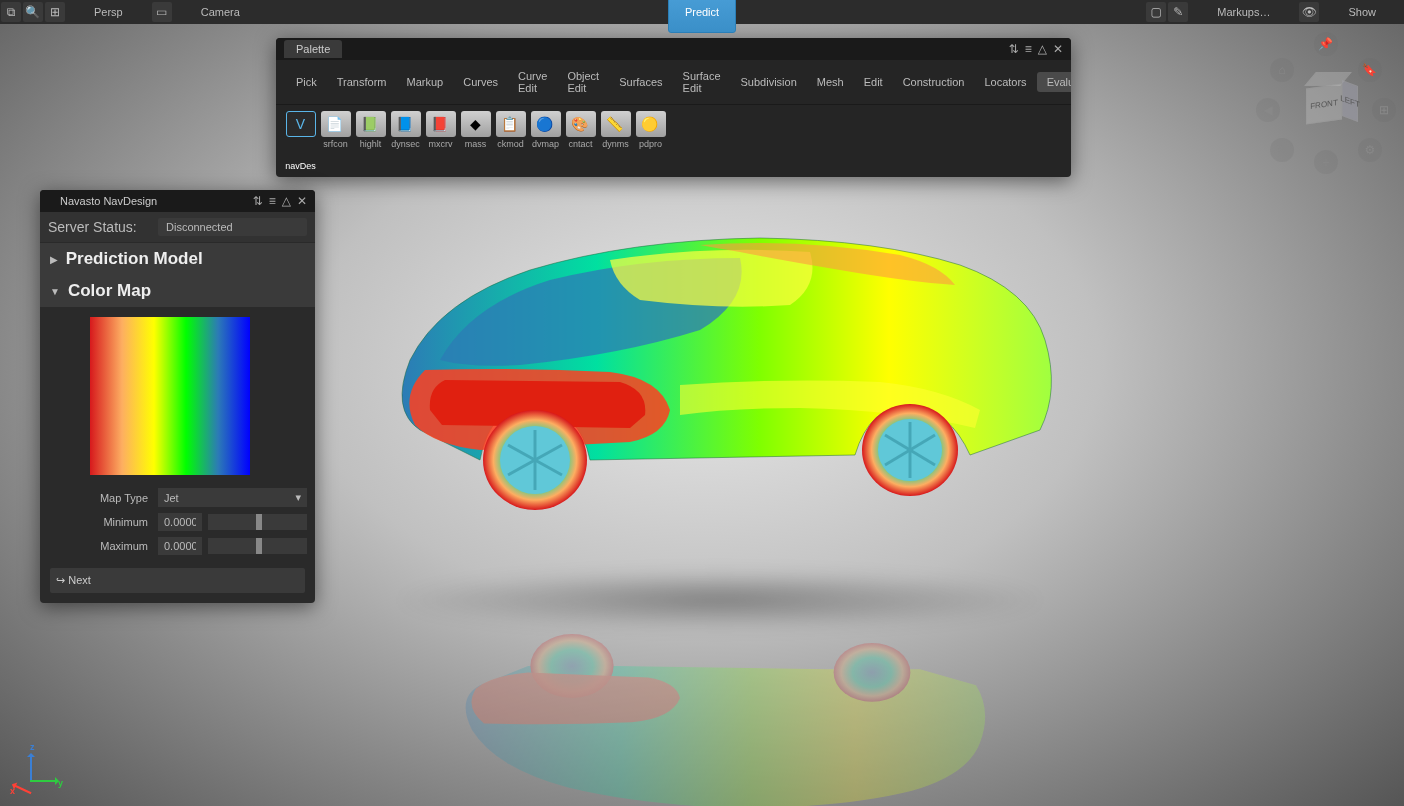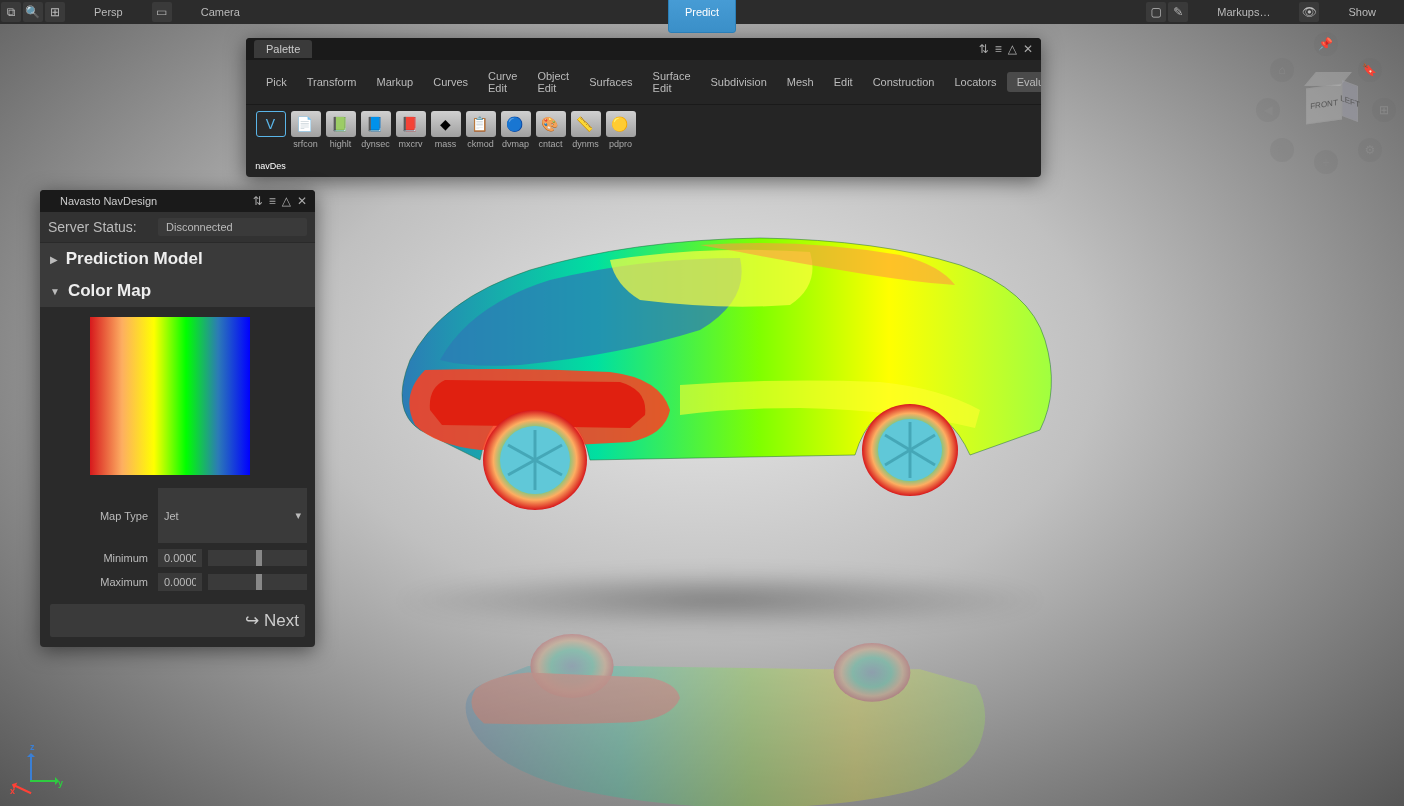--- a/index.html
+++ b/index.html
@@ -9,21 +9,21 @@
 .top-bar { height: 24px; background: #2c2c2c; display: flex; align-items: center; position: absolute; top: 0; left: 0; right: 0; z-index: 100; }
 .top-left, .top-right { display: flex; align-items: center; height: 100%; }
 .top-left { flex: 1; }
 .top-center { display: flex; align-items: center; }
 .top-right { justify-content: flex-end; }
 .tb-label { color: #bbb; font-size: 11px; padding: 0 28px; cursor: pointer; }
 .tb-icon { width: 20px; height: 20px; display: inline-flex; align-items: center; justify-content: center; color: #bbb; font-size: 12px; cursor: pointer; background: #3a3a3a; margin: 0 1px; border-radius: 2px; }
 .predict-btn { background: linear-gradient(#4a9fd8,#3a8fc8); color: #fff; padding: 14px 16px; font-size: 11px; border-radius: 3px; border: 1px solid #2a7fb8; cursor: pointer; }
 
 
-.palette { position: absolute; top: 38px; left: 246px; width: 795px; background: #252525; border-radius: 4px; box-shadow: 0 4px 20px rgba(0,0,0,0.5); overflow: hidden; }
+.palette { position: absolute; top: 38px; left: 276px; width: 795px; background: #252525; border-radius: 4px; box-shadow: 0 4px 20px rgba(0,0,0,0.5); overflow: hidden; }
 .panel-header { height: 22px; background: #1a1a1a; display: flex; align-items: center; padding: 0 8px; }
 .panel-tab { background: #3a3a3a; color: #ccc; font-size: 11px; padding: 3px 12px; border-radius: 3px 3px 0 0; margin-right: auto; }
 .panel-ctrl { color: #aaa; font-size: 12px; margin-left: 6px; cursor: pointer; }
 .tab-row { display: flex; align-items: center; padding: 6px 10px; background: #252525; border-bottom: 1px solid #1a1a1a; }
 .tab-item { color: #bbb; font-size: 11px; padding: 4px 10px; cursor: pointer; }
 .tab-item.active { background: #4a4a4a; border-radius: 3px; }
 .tab-spacer { flex: 1; }
 .tool-row { display: flex; padding: 6px 8px; gap: 2px; }
 .tool-item { width: 33px; text-align: center; cursor: pointer; }
 .tool-icon { width: 30px; height: 26px; background: linear-gradient(#d0d0d0,#a0a0a0); border-radius: 3px; margin: 0 auto 2px; display: flex; align-items: center; justify-content: center; font-size: 14px; }
@@ -38,24 +38,24 @@
 .nd-label { color: #bbb; font-size: 14px; width: 110px; text-align: left; padding-right: 10px; }
 .nd-value { color: #bbb; font-size: 11px; flex: 1; background: #3a3a3a; padding: 3px 8px; border-radius: 2px; }
 .nd-section { background: #3a3a3a; padding: 6px 10px; display: flex; align-items: center; cursor: pointer; }
 .nd-section-arrow { color: #bbb; font-size: 10px; margin-right: 8px; }
 .nd-section-title { color: #eee; font-size: 17px; font-weight: bold; }
 .colormap-area { padding: 10px 50px; }
 .colormap-swatch { width: 160px; height: 158px; background: linear-gradient(to right, #d7191c, #fdae61, #ffff00, #00ff00, #2c7bb6, #0000ff); }
 .nd-form-row { display: flex; align-items: center; padding: 3px 8px; }
 .nd-form-label { color: #bbb; font-size: 11px; width: 110px; text-align: right; padding-right: 10px; }
 .nd-input { background: #3a3a3a; color: #bbb; border: none; padding: 3px 6px; font-size: 11px; width: 44px; }
-.nd-dropdown { background: #3a3a3a; color: #bbb; border: none; padding: 21px 6px; font-size: 11px; flex: 1; display: flex; justify-content: space-between; align-items: center; cursor: pointer; }
+.nd-dropdown { background: #3a3a3a; color: #bbb; border: none; padding: 3px 6px; font-size: 11px; flex: 1; display: flex; justify-content: space-between; align-items: center; cursor: pointer; }
 .nd-slider { flex: 1; height: 16px; background: #3a3a3a; margin-left: 6px; position: relative; cursor: pointer; }
 .nd-slider::after { content: ''; position: absolute; left: 48%; top: 0; width: 6px; height: 100%; background: #888; }
-.nd-next { margin: 10px; background: #3a3a3a; color: #ccc; text-align: right; padding: 6px; font-size: 17px; border-radius: 2px; cursor: pointer; }
+.nd-next { margin: 10px; background: #3a3a3a; color: #ccc; text-align: left; padding: 6px; font-size: 11px; border-radius: 2px; cursor: pointer; }
 .nd-next::before { content: '↪ '; }
 
 
 .viewcube-area { position: absolute; top: 30px; right: 8px; width: 140px; height: 140px; }
 .vc-center { position: absolute; left: 50px; top: 50px; width: 48px; height: 48px; }
 .vc-face { position: absolute; background: rgba(200,200,200,0.35); border: 1px solid rgba(150,150,150,0.5); font-size: 8px; color: #555; display: flex; align-items: center; justify-content: center; cursor: pointer; }
 .vc-front { width: 36px; height: 36px; left: 0; top: 6px; transform: skewY(-8deg); }
 .vc-left { width: 16px; height: 36px; left: 36px; top: 3px; transform: skewY(20deg); background: rgba(180,180,200,0.35); }
 .vc-top { width: 36px; height: 14px; left: 4px; top: -8px; transform: skewX(-40deg); background: rgba(210,210,210,0.3); }
 .vc-circle { position: absolute; width: 24px; height: 24px; border-radius: 50%; background: rgba(100,100,100,0.15); display: flex; align-items: center; justify-content: center; color: #888; font-size: 12px; cursor: pointer; }

